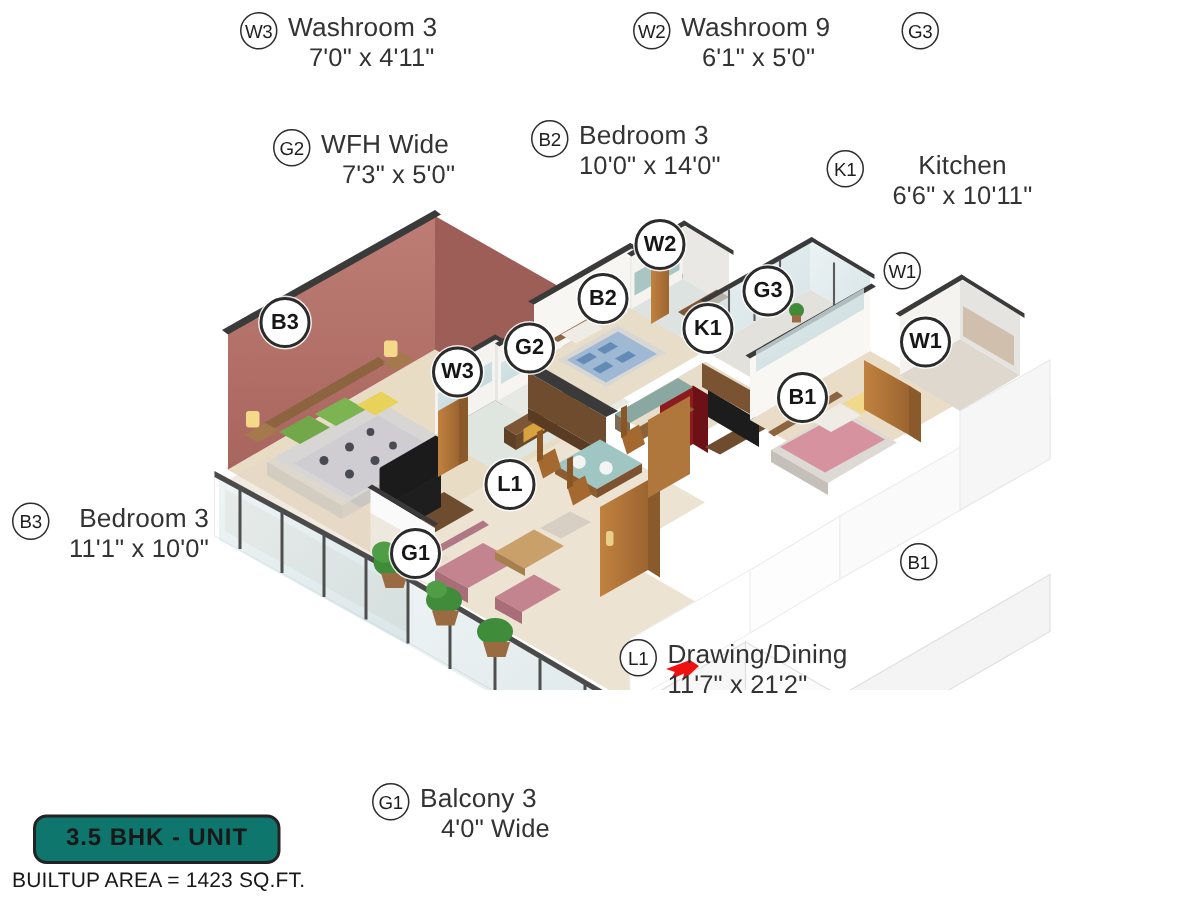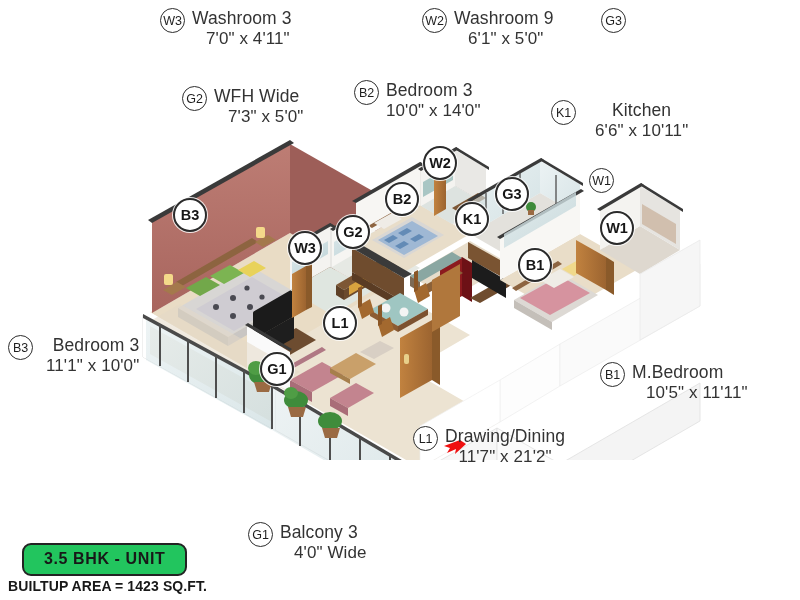--- a/index.html
+++ b/index.html
@@ -86,28 +86,28 @@
     position: absolute;
     left: 22px;
     top: 543px;
     border: 2.5px solid #232323;
     border-radius: 9px;
     padding: 5px 20px 6px 20px;
     font-size: 16px;
     font-weight: bold;
     letter-spacing: 0.6px;
     color: #181818;
-    background: #22c55e;
+    background: #0f766e;
   }
   #builtup-area {
     position: absolute;
     left: 8px;
     top: 578px;
     font-size: 14px;
-    font-weight: bold;
+    font-weight: normal;
     letter-spacing: 0.1px;
     color: #181818;
   }
 
   
   #plan-stage {
     position: absolute;
     left: 0;
     top: 130px;
     width: 800px;
@@ -479,29 +479,25 @@
 <div class="callout" style="left:8px; top:335px;">
   <span class="tag small">B3</span>
   <span class="txtwrap" style="align-items:flex-end; padding-left:6px;">
     <span class="rname">Bedroom 3</span>
     <span class="rdim">11'1" x 10'0"</span>
   </span>
 </div>
 
 <div class="callout indent" style="left:600px; top:362px;">
   <span class="tag small">B1</span>
-  <span class="txtwrap">
-    <span class="rname">M.Bedroom</span>
-    <span class="rdim">10'5" x 11'11"</span>
-  </span>
 </div>
 
 <div class="callout" style="left:413px; top:426px;">
   <span class="tag small">L1</span>
-  <span class="txtwrap" style="align-items:center;">
+  <span class="txtwrap" style="align-items:flex-start;">
     <span class="rname">Drawing/Dining</span>
     <span class="rdim">11'7" x 21'2"</span>
   </span>
 </div>
 
 <div class="callout indent" style="left:248px; top:522px;">
   <span class="tag small">G1</span>
   <span class="txtwrap">
     <span class="rname">Balcony 3</span>
     <span class="rdim">4'0" Wide</span>

